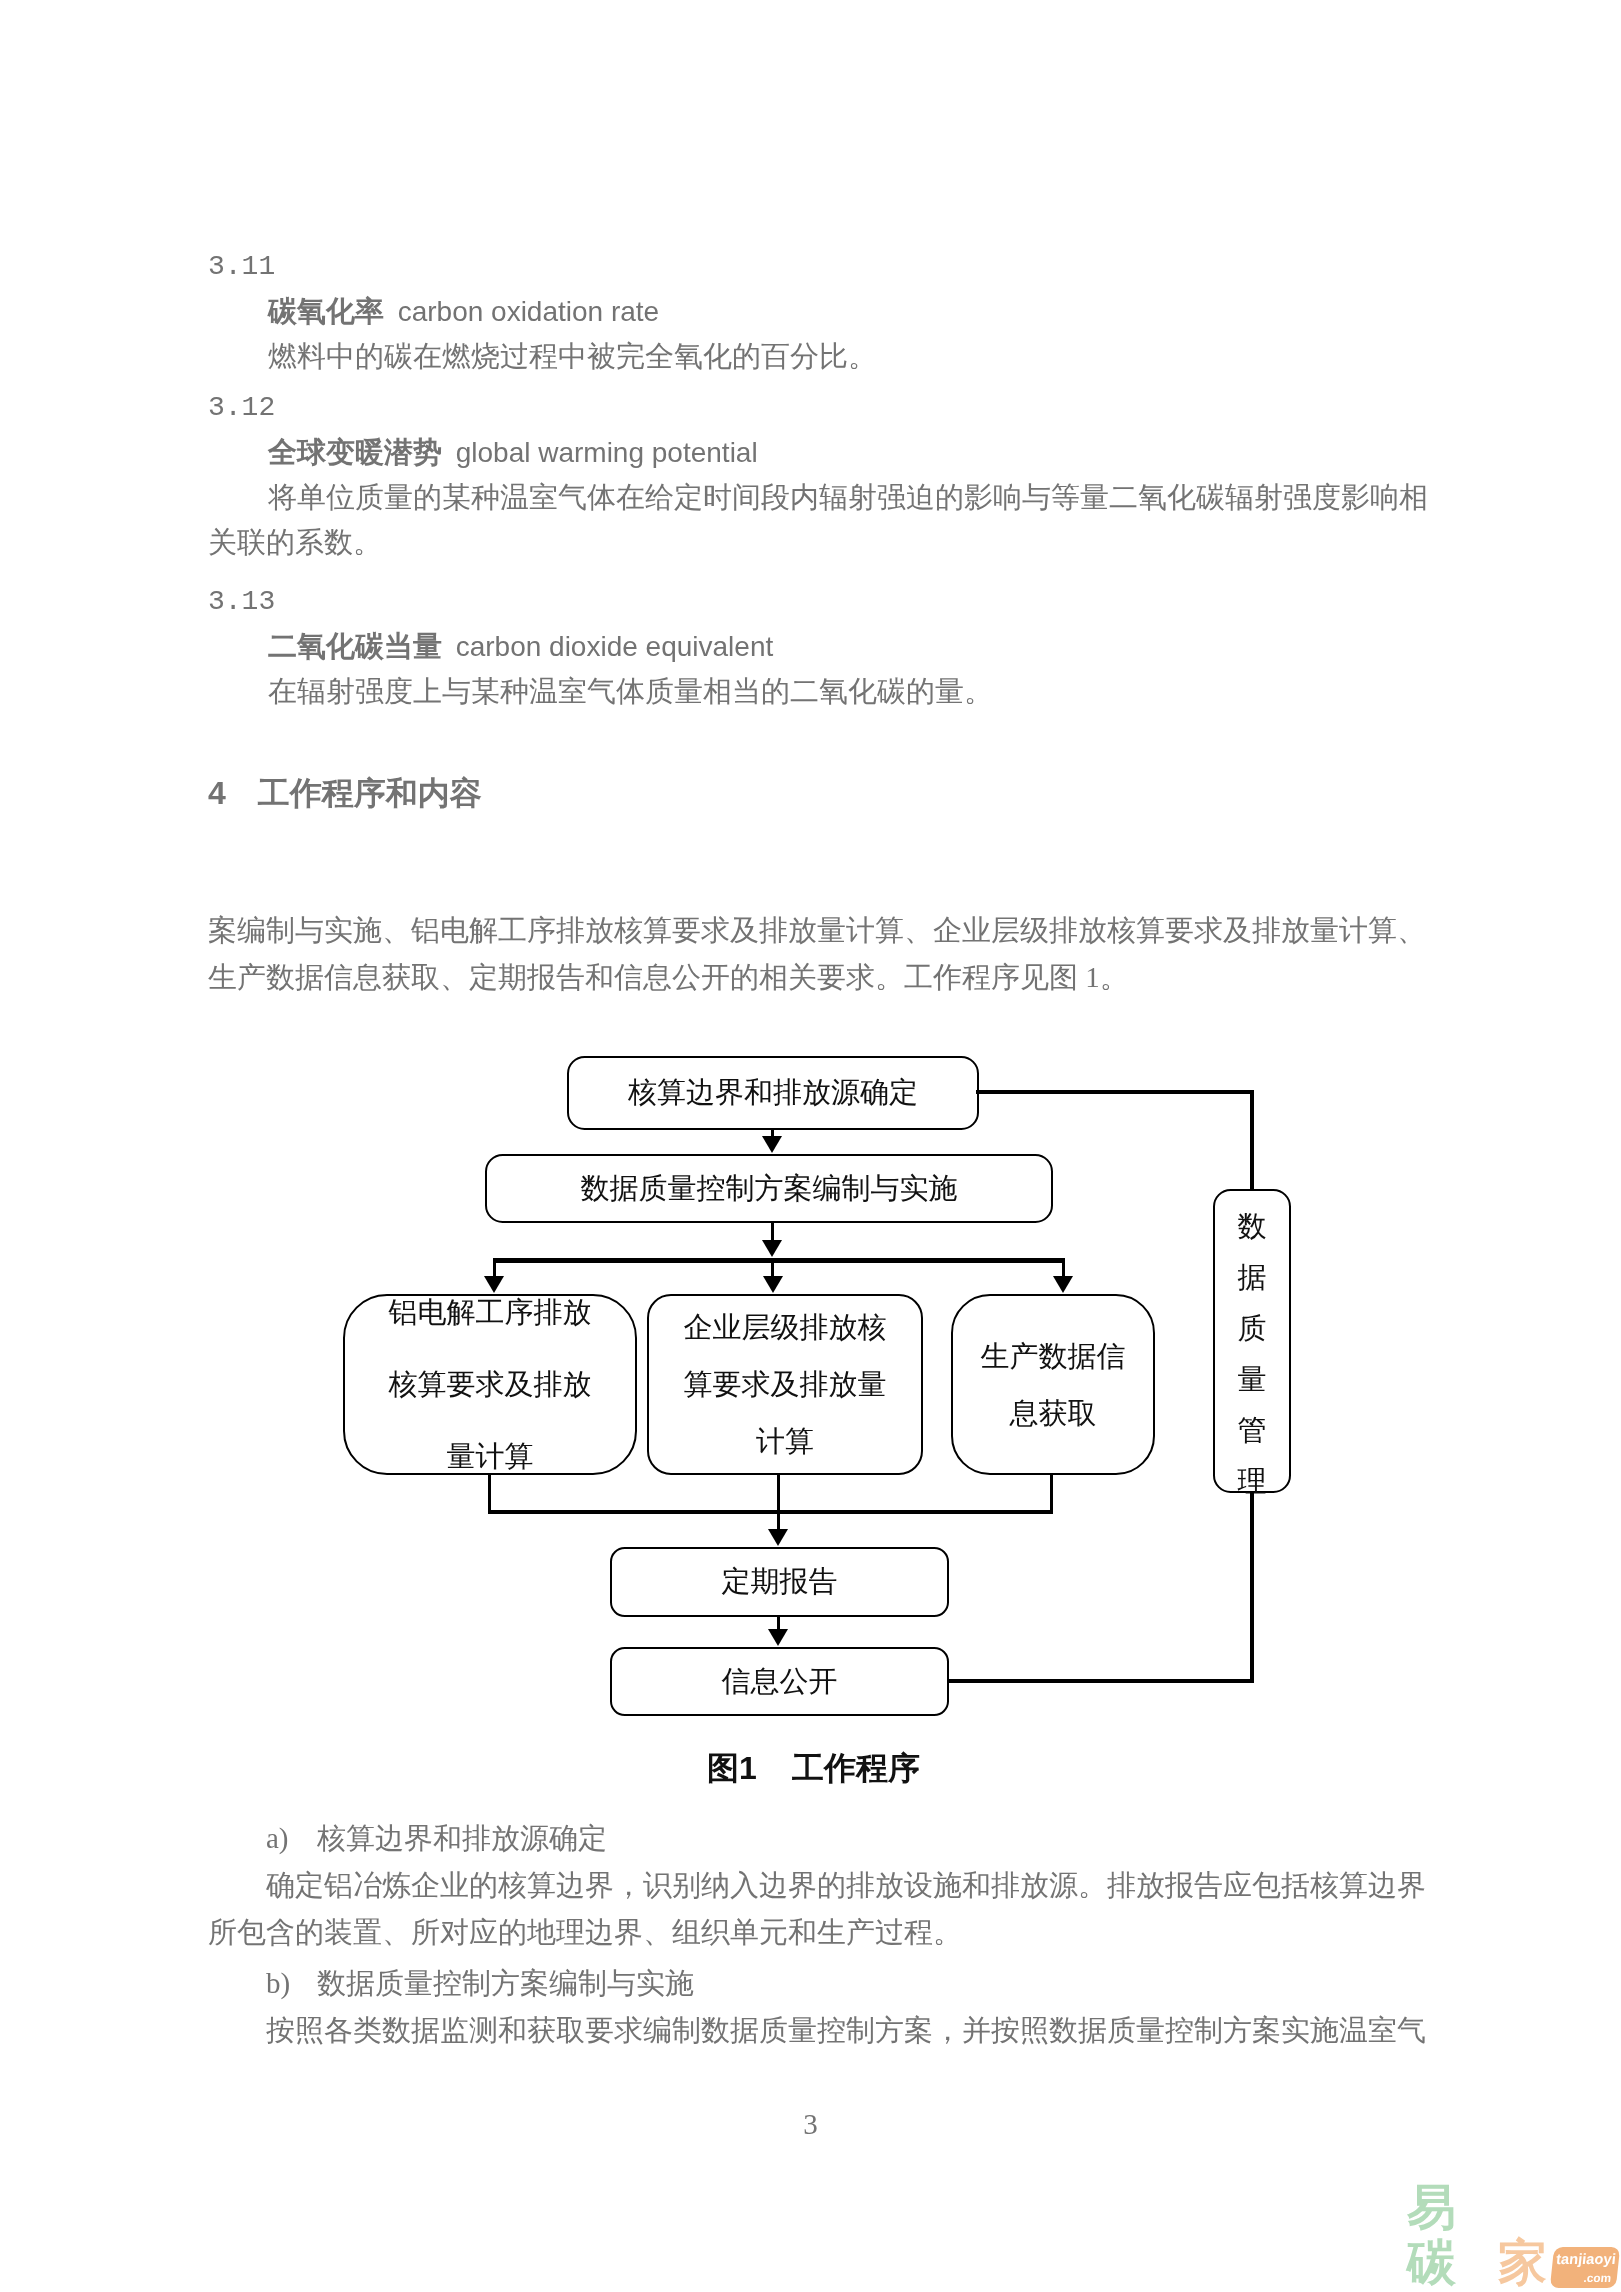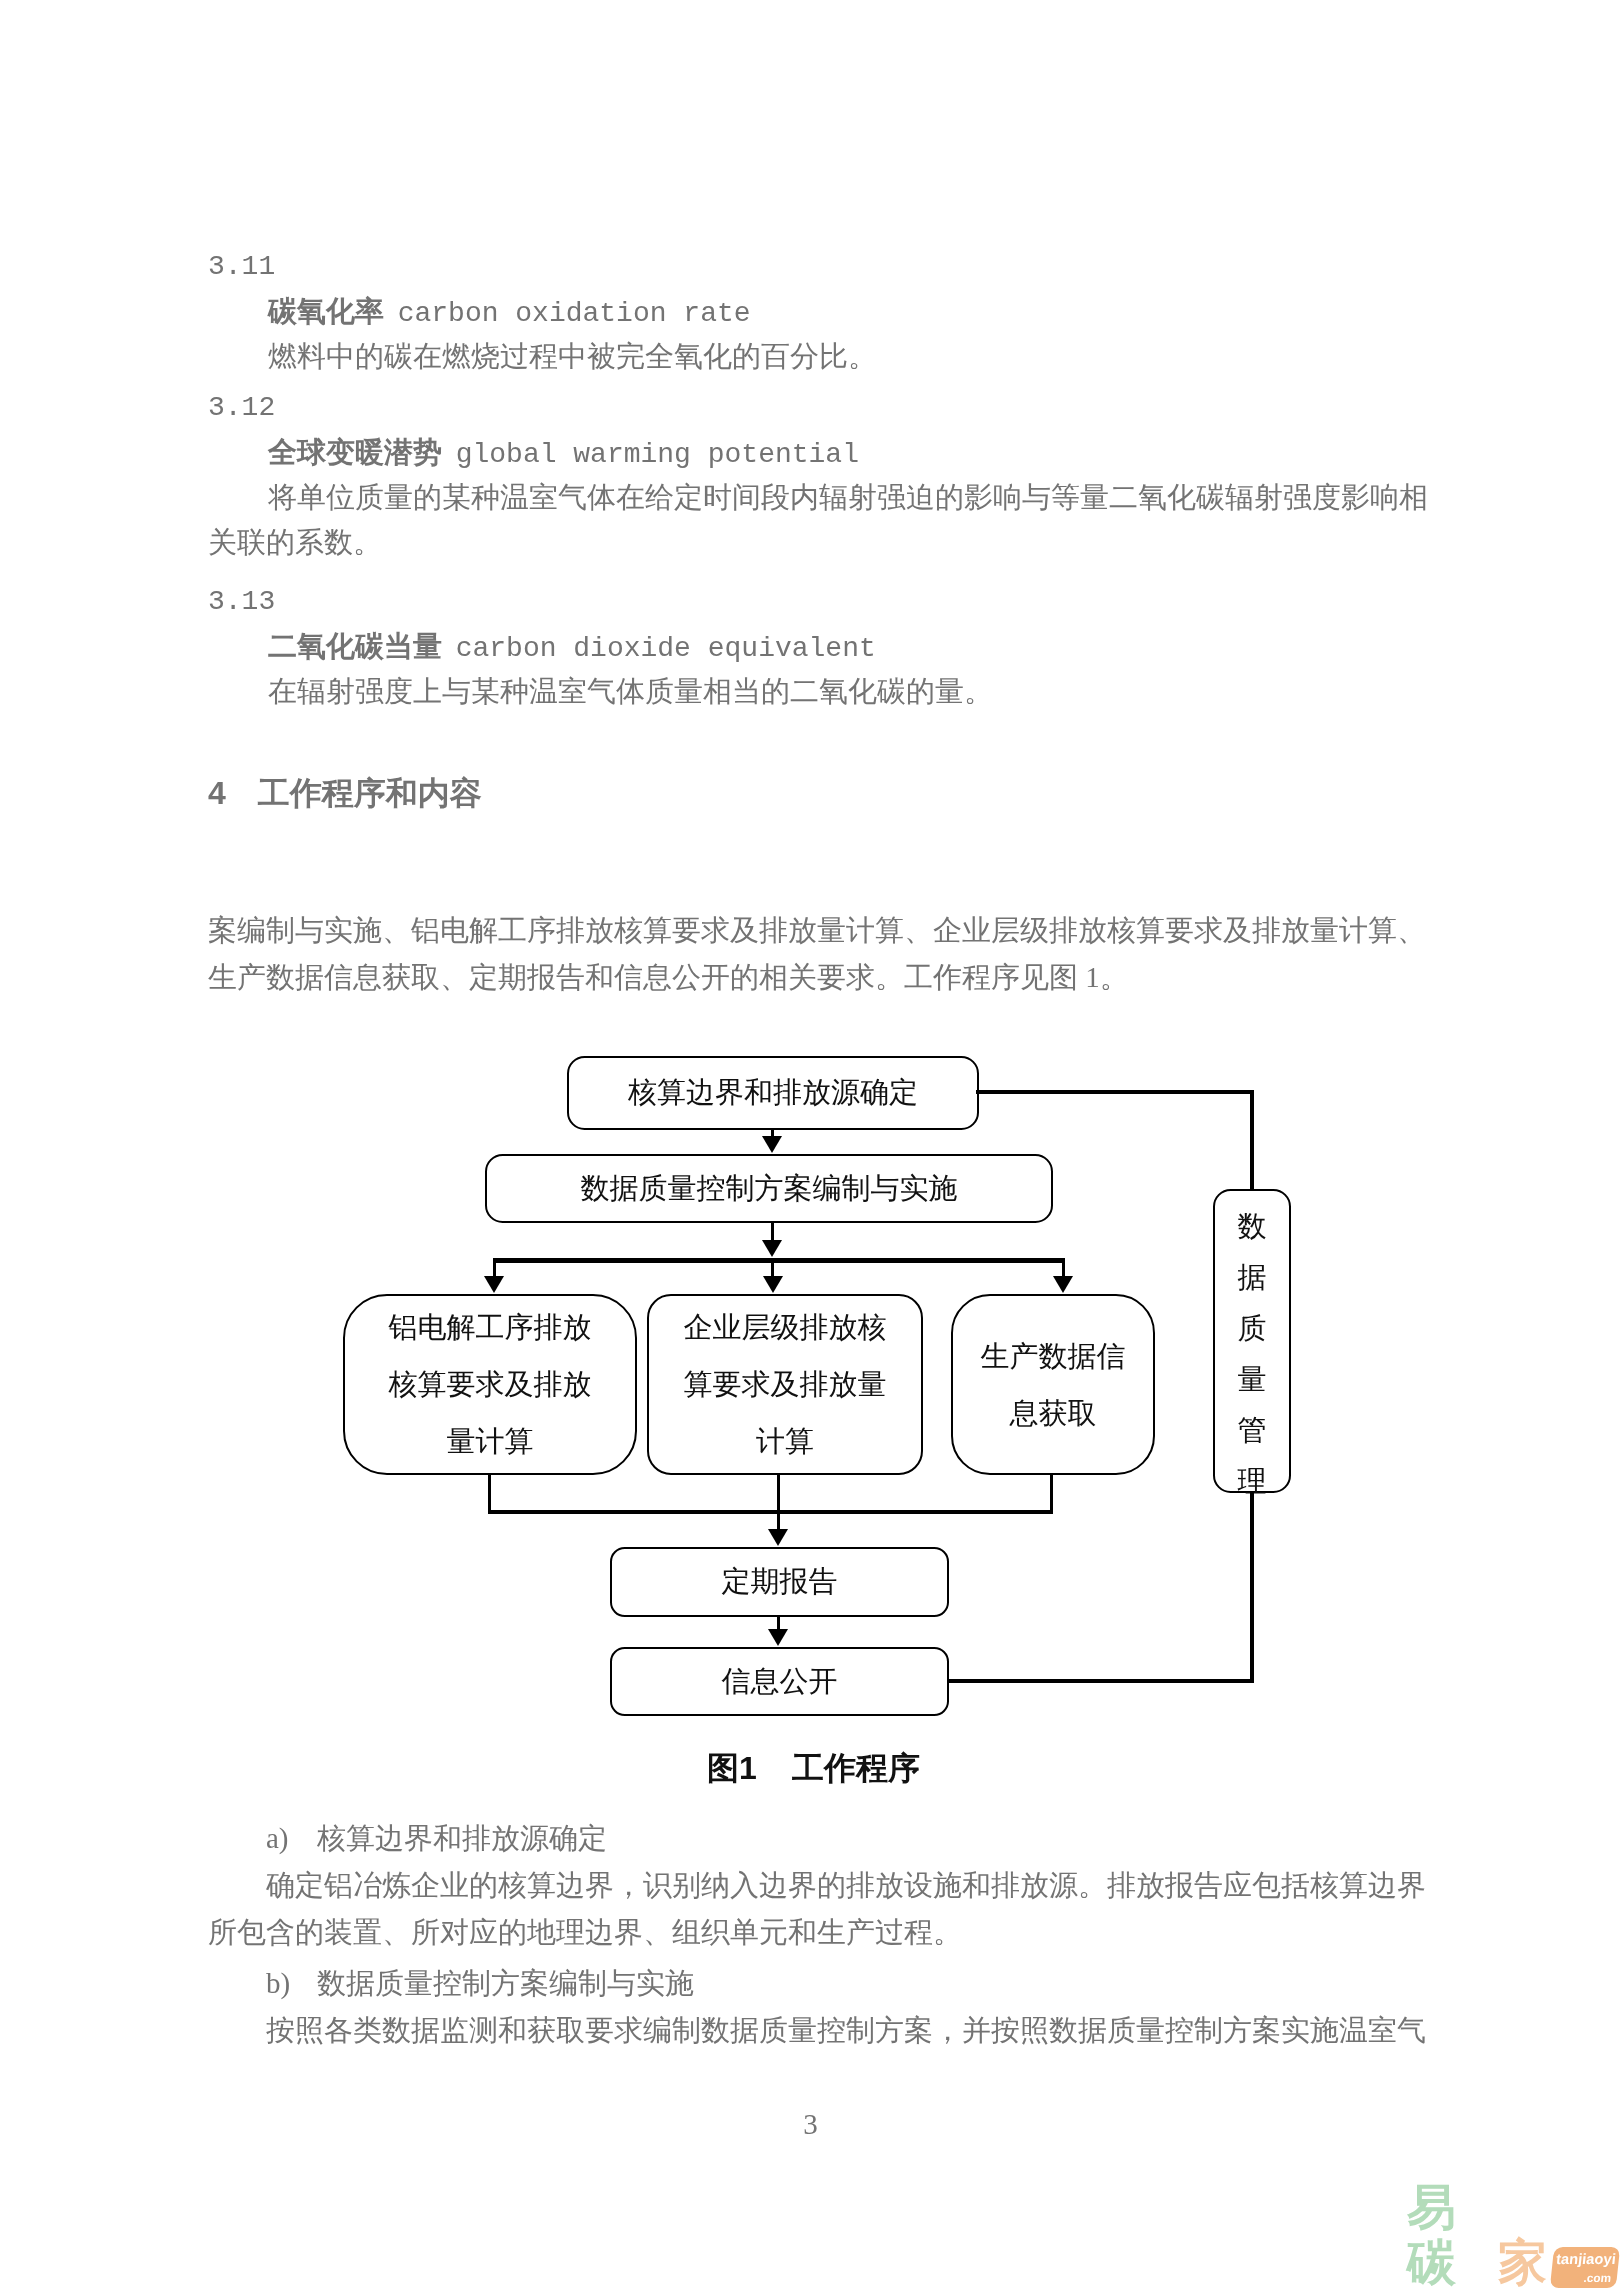--- a/index.html
+++ b/index.html
@@ -4,21 +4,21 @@
 <style>
   html,body{margin:0;padding:0;background:#9a9a9a;}
   .page{
     position:relative;width:1621px;height:2293px;background:#ffffff;
     margin:0 auto;overflow:hidden;color:#111;
     font-family:"Liberation Serif","DejaVu Serif",serif;
   }
   .t{position:absolute;white-space:nowrap;font-size:29px;line-height:39px;color:#737373;}
   .mono{font-family:"Liberation Mono","DejaVu Sans Mono",monospace;font-size:28px;}
   .hb{font-family:"Liberation Sans","DejaVu Sans",sans-serif;font-weight:bold;}
-  .en{font-family:Liberation Mono, monospace;font-size:28px;margin-left:13.7px;}
+  .en{font-family:Liberation Sans, sans-serif;font-size:28px;margin-left:13.7px;}
   .marker{display:inline-block;min-width:51px;}
   
   .fcbox{
     position:absolute;border:2.9px solid #000;background:#fff;box-sizing:border-box;
     display:flex;flex-direction:column;align-items:center;justify-content:center;
     text-align:center;font-size:29px;color:#111;
   }
   .fcline{display:block;line-height:57px;}
   .ln{position:absolute;background:#000;}
   .ah{position:absolute;width:0;height:0;border-left:10.8px solid transparent;border-right:10.8px solid transparent;border-top:17.6px solid #000;}
@@ -86,21 +86,21 @@
 
   <div class="ln" style="left:493px;top:1258px;width:572px;height:4.9px;"></div>
 
   <div class="ln" style="left:493px;top:1260px;width:2.9px;height:16.7px;"></div>
   <div class="ah" style="left:484px;top:1276px;"></div>
   <div class="ln" style="left:771px;top:1260px;width:2.9px;height:16.7px;"></div>
   <div class="ah" style="left:763px;top:1276px;"></div>
   <div class="ln" style="left:1062px;top:1260px;width:2.9px;height:16.7px;"></div>
   <div class="ah" style="left:1053px;top:1276px;"></div>
 
-  <div class="fcbox" style="left:343px;top:1294px;width:294px;height:181px;border-radius:44px;">
+  <div class="fcbox" style="left:343px;top:1294px;width:294px;height:181px;border-radius:44px;gap:15px;">
     <span class="fcline">铝电解工序排放</span>
     <span class="fcline">核算要求及排放</span>
     <span class="fcline">量计算</span>
   </div>
   <div class="fcbox" style="left:647px;top:1294px;width:276px;height:181px;border-radius:24px;">
     <span class="fcline">企业层级排放核</span>
     <span class="fcline">算要求及排放量</span>
     <span class="fcline">计算</span>
   </div>
   <div class="fcbox" style="left:951px;top:1294px;width:204px;height:181px;border-radius:39px;">

